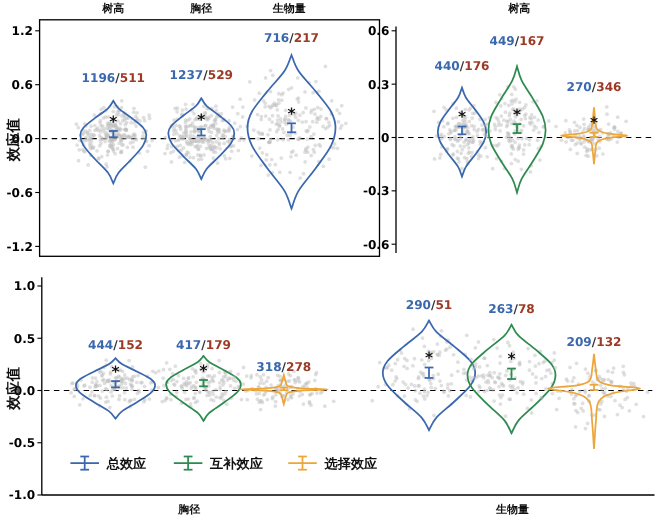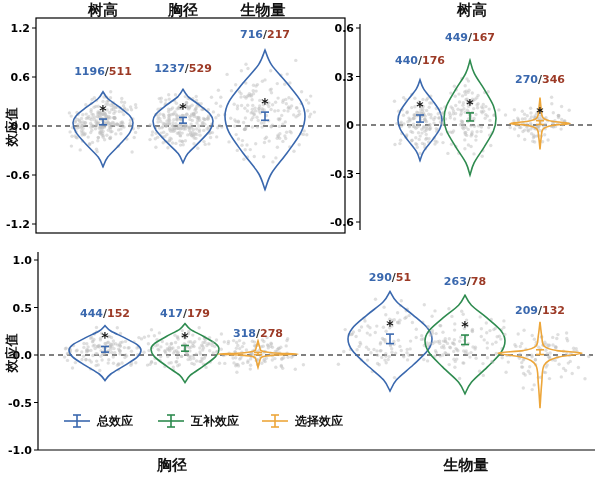--- a/index.html
+++ b/index.html
@@ -1,19 +1,19 @@
 <!DOCTYPE html>
 <html><head>
 <meta charset="utf-8">
 <style>
   html,body{margin:0;padding:0;background:#fff;}
   .fig{position:relative;width:600px;height:477px;background:#fff;
        font-family:"DejaVu Sans","Liberation Sans",sans-serif;overflow:hidden;}
   .fig svg{position:absolute;left:0;top:0;}
-  .hlabel{position:absolute;font-size:15px;font-weight:700;color:#111;
+  .hlabel{position:absolute;font-size:10px;font-weight:700;color:#111;
           transform:translateX(-50%);white-space:nowrap;}
   .ylab{position:absolute;font-size:13px;font-weight:700;color:#111;
         transform:rotate(-90deg);transform-origin:center;width:64px;text-align:center;}
   svg text{font-family:"DejaVu Sans","Liberation Sans",sans-serif;}
   .tick{font-size:11px;font-weight:600;fill:#000;}
   .ann{font-size:11px;font-weight:700;}
   .ast{font-size:14px;font-weight:700;fill:#111;}
   .leg{font-size:12px;font-weight:600;fill:#111;}
 </style>
 </head>

